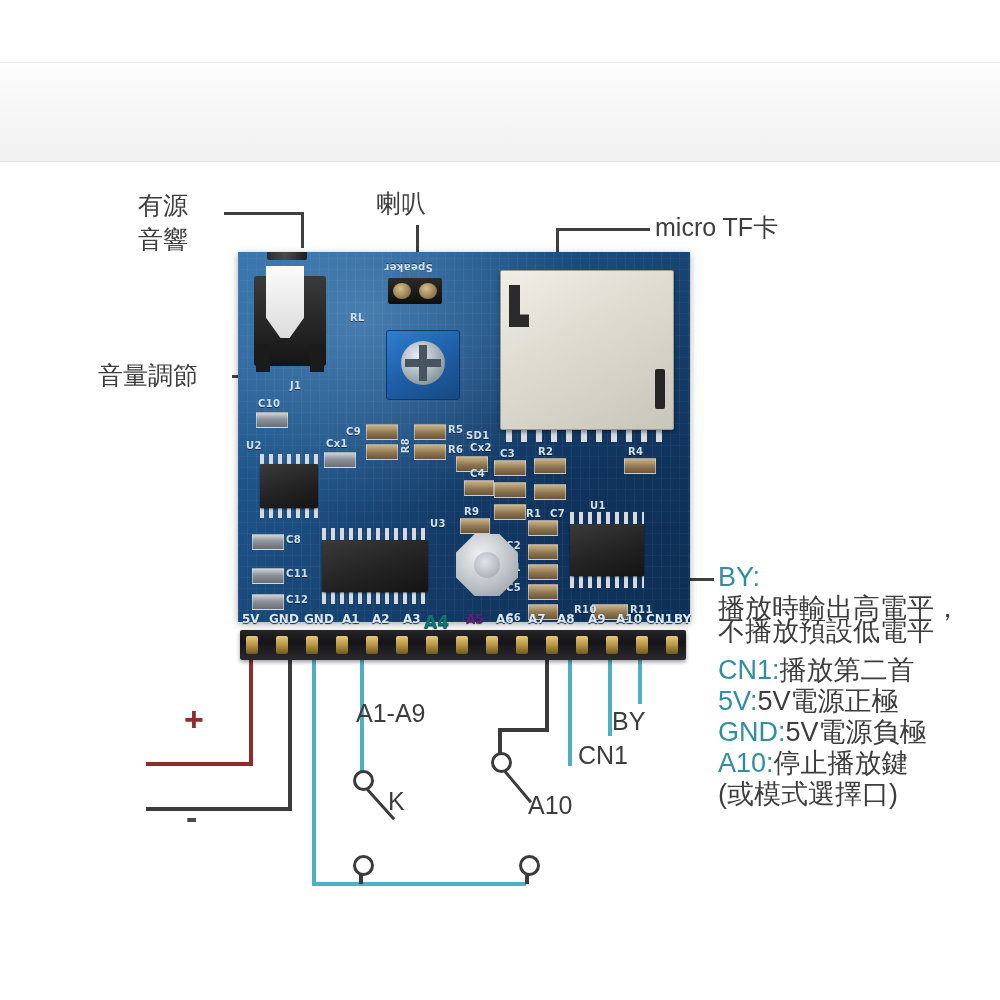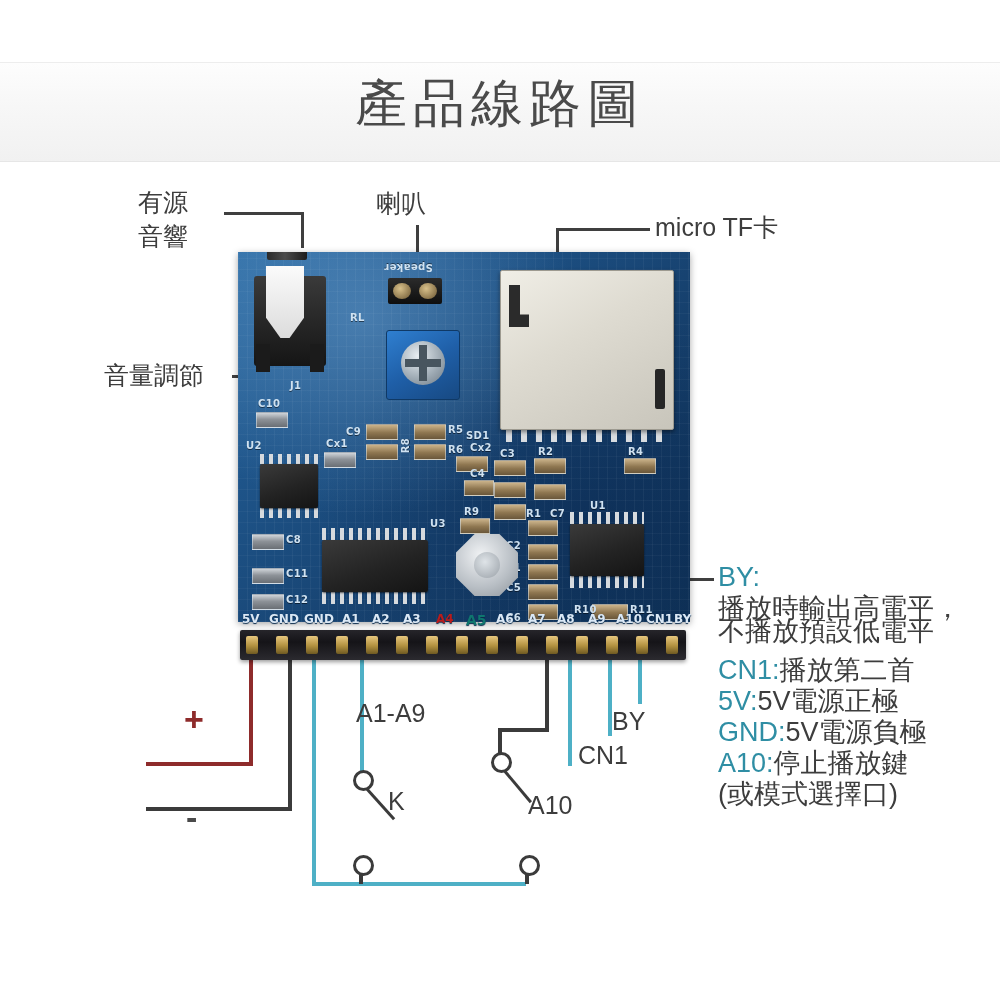--- a/index.html
+++ b/index.html
@@ -141,27 +141,26 @@
 
   .rt{position:absolute;font-size:27px;line-height:31px;color:#3d3d3d;white-space:pre;}
   .rt b{font-weight:400;color:#2f8ea4;}
 </style>
 </head>
 <body>
 
 <div id="root">
 
   <div class="title-band"></div>
-  <div class="title-text">產品線路圖</div>
-
-  <div class="lbl" style="left:138px;top:188px;line-height:34px;font-family:Liberation Mono, monospace;">有源
+
+  <div class="lbl" style="left:138px;top:188px;line-height:34px;">有源
 音響</div>
   <div class="lbl" style="left:376px;top:188px;">喇叭</div>
   <div class="lbl" style="left:655px;top:212px;">micro TF卡</div>
-  <div class="lbl" style="left:104px;top:360px;text-align:center;">音量調節</div>
+  <div class="lbl" style="left:98px;top:360px;text-align:center;">音量調節</div>
 
   <div class="ln h" style="left:224px;top:212px;width:80px;"></div>
   <div class="ln v" style="left:301px;top:212px;height:36px;"></div>
 
   <div class="ln v" style="left:416px;top:225px;height:62px;"></div>
 
   <div class="ln h" style="left:556px;top:228px;width:94px;"></div>
   <div class="ln v" style="left:556px;top:228px;height:62px;"></div>
 
   <div class="ln h" style="left:232px;top:375px;width:190px;"></div>
@@ -268,22 +267,22 @@
     <div class="silk" style="left:392px;top:352px;">R11</div>
   </div>
 
   <div style="position:absolute;left:240px;top:612px;width:446px;height:18px;z-index:14;">
     <span style="position:absolute;left:2px;font-size:12px;color:#dbe8f5;font-weight:bold;font-family:'DejaVu Sans',sans-serif;text-shadow:0 1px 1px #0b2c4d;">5V</span>
     <span style="position:absolute;left:29px;font-size:12px;color:#dbe8f5;font-weight:bold;font-family:'DejaVu Sans',sans-serif;text-shadow:0 1px 1px #0b2c4d;">GND</span>
     <span style="position:absolute;left:64px;font-size:12px;color:#dbe8f5;font-weight:bold;font-family:'DejaVu Sans',sans-serif;text-shadow:0 1px 1px #0b2c4d;">GND</span>
     <span style="position:absolute;left:102px;font-size:12px;color:#dbe8f5;font-weight:bold;font-family:'DejaVu Sans',sans-serif;text-shadow:0 1px 1px #0b2c4d;">A1</span>
     <span style="position:absolute;left:132px;font-size:12px;color:#dbe8f5;font-weight:bold;font-family:'DejaVu Sans',sans-serif;text-shadow:0 1px 1px #0b2c4d;">A2</span>
     <span style="position:absolute;left:163px;font-size:12px;color:#dbe8f5;font-weight:bold;font-family:'DejaVu Sans',sans-serif;text-shadow:0 1px 1px #0b2c4d;">A3</span>
-    <span style="position:absolute;left:196px;font-size:12px;color:#b91c1c;font-weight:bold;font-family:'DejaVu Sans',sans-serif;text-shadow:0 1px 1px #0b2c4d;">A4</span>
-    <span style="position:absolute;left:226px;font-size:14px;color:#0f766e;font-weight:bold;font-family:'DejaVu Sans',sans-serif;text-shadow:0 1px 1px #0b2c4d;">A5</span>
+    <span style="position:absolute;left:184px;font-size:17px;color:#0f766e;font-weight:bold;font-family:'DejaVu Sans',sans-serif;text-shadow:0 1px 1px #0b2c4d;">A4</span>
+    <span style="position:absolute;left:226px;font-size:12px;color:#701a75;font-weight:bold;font-family:'DejaVu Sans',sans-serif;text-shadow:0 1px 1px #0b2c4d;">A5</span>
     <span style="position:absolute;left:256px;font-size:12px;color:#dbe8f5;font-weight:bold;font-family:'DejaVu Sans',sans-serif;text-shadow:0 1px 1px #0b2c4d;">A6</span>
     <span style="position:absolute;left:288px;font-size:12px;color:#dbe8f5;font-weight:bold;font-family:'DejaVu Sans',sans-serif;text-shadow:0 1px 1px #0b2c4d;">A7</span>
     <span style="position:absolute;left:317px;font-size:12px;color:#dbe8f5;font-weight:bold;font-family:'DejaVu Sans',sans-serif;text-shadow:0 1px 1px #0b2c4d;">A8</span>
     <span style="position:absolute;left:348px;font-size:12px;color:#dbe8f5;font-weight:bold;font-family:'DejaVu Sans',sans-serif;text-shadow:0 1px 1px #0b2c4d;">A9</span>
     <span style="position:absolute;left:376px;font-size:12px;color:#dbe8f5;font-weight:bold;font-family:'DejaVu Sans',sans-serif;text-shadow:0 1px 1px #0b2c4d;">A10</span>
     <span style="position:absolute;left:406px;font-size:12px;color:#dbe8f5;font-weight:bold;font-family:'DejaVu Sans',sans-serif;text-shadow:0 1px 1px #0b2c4d;">CN1</span>
     <span style="position:absolute;left:434px;font-size:12px;color:#dbe8f5;font-weight:bold;font-family:'DejaVu Sans',sans-serif;text-shadow:0 1px 1px #0b2c4d;">BY</span>
   </div>
 
   <div class="hdr"></div>

